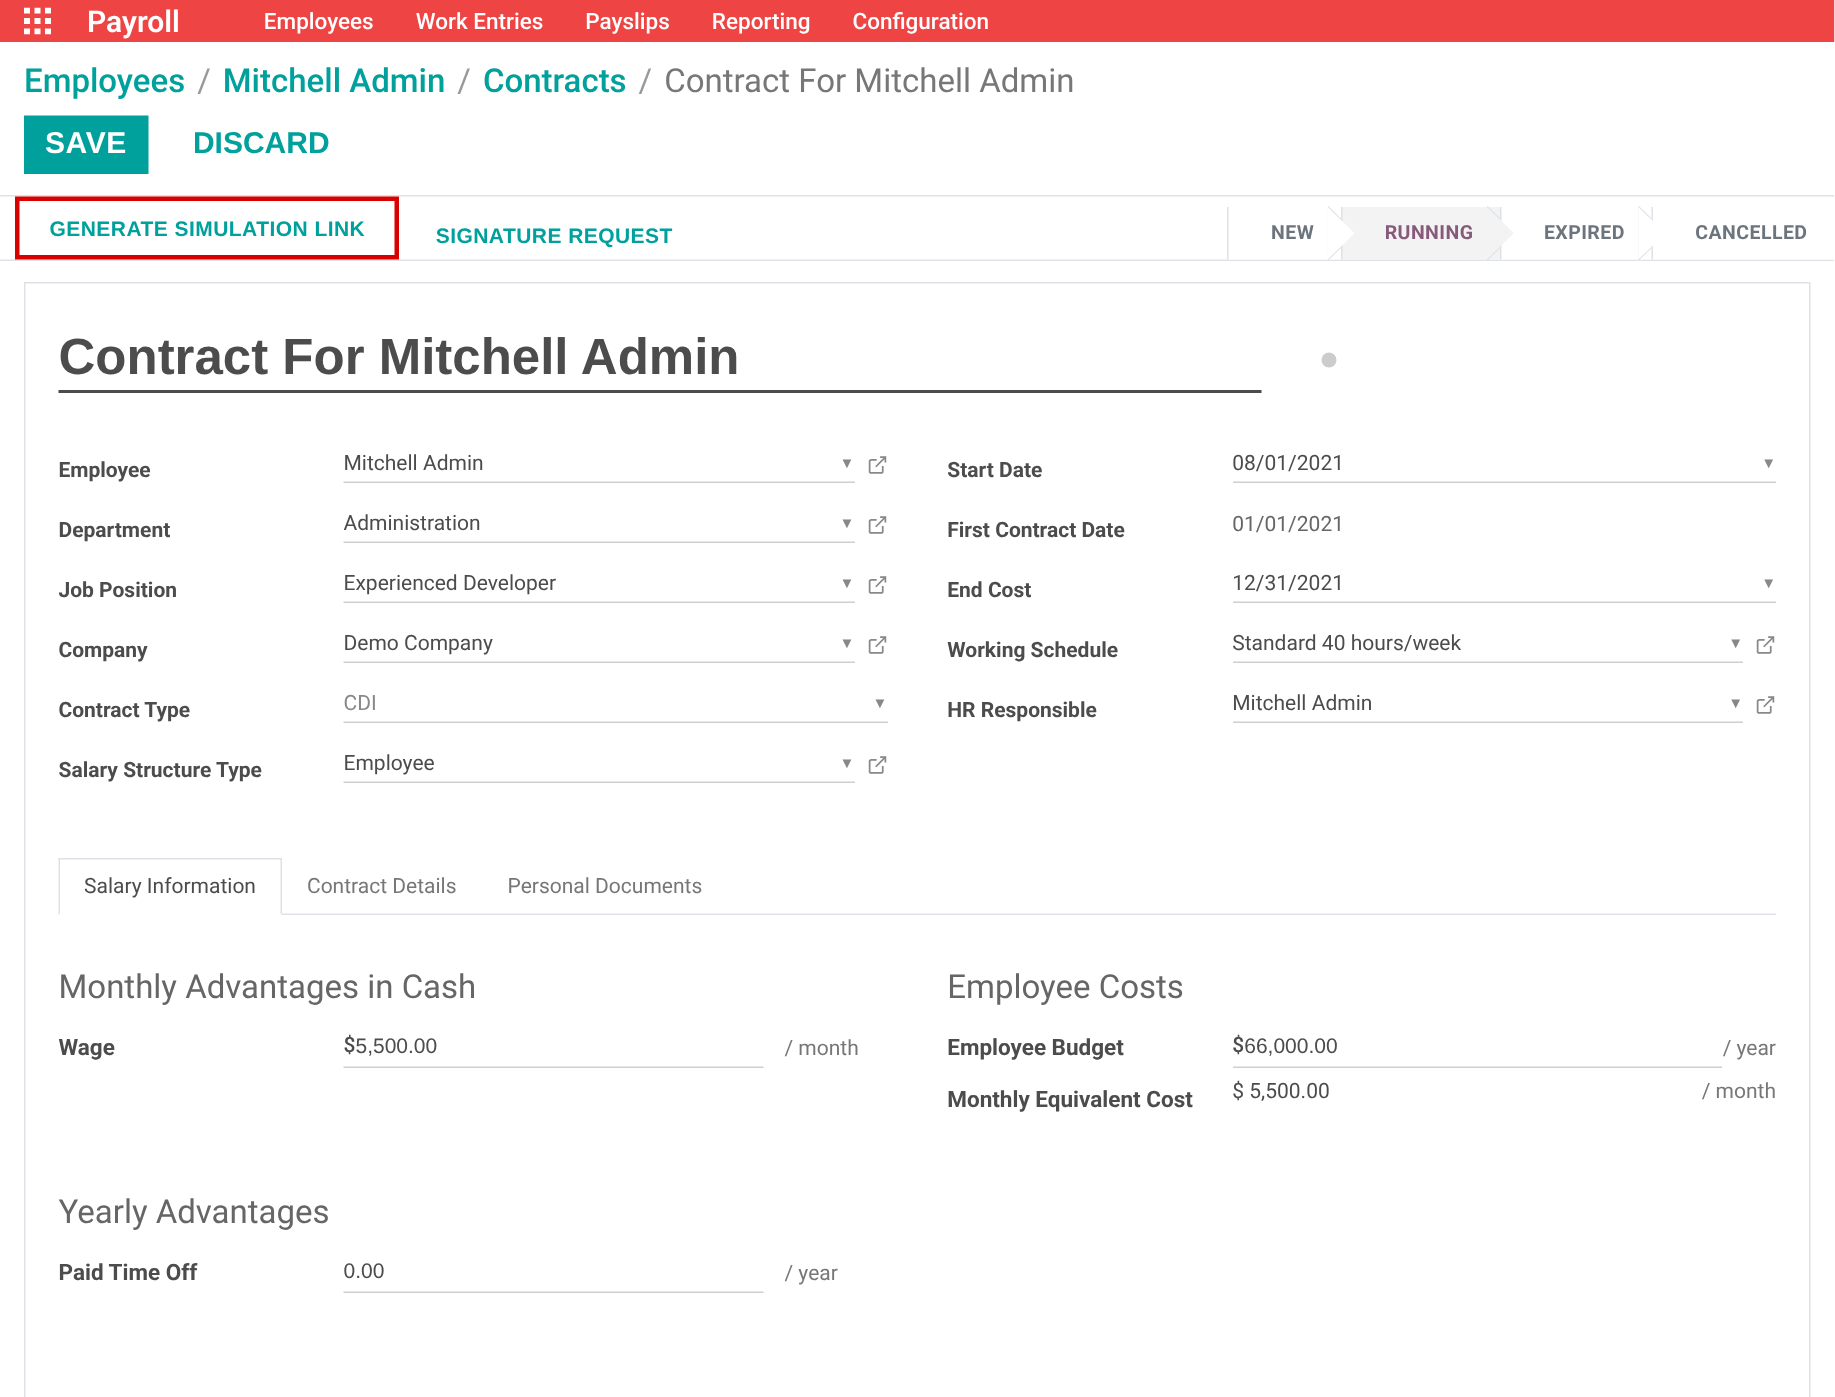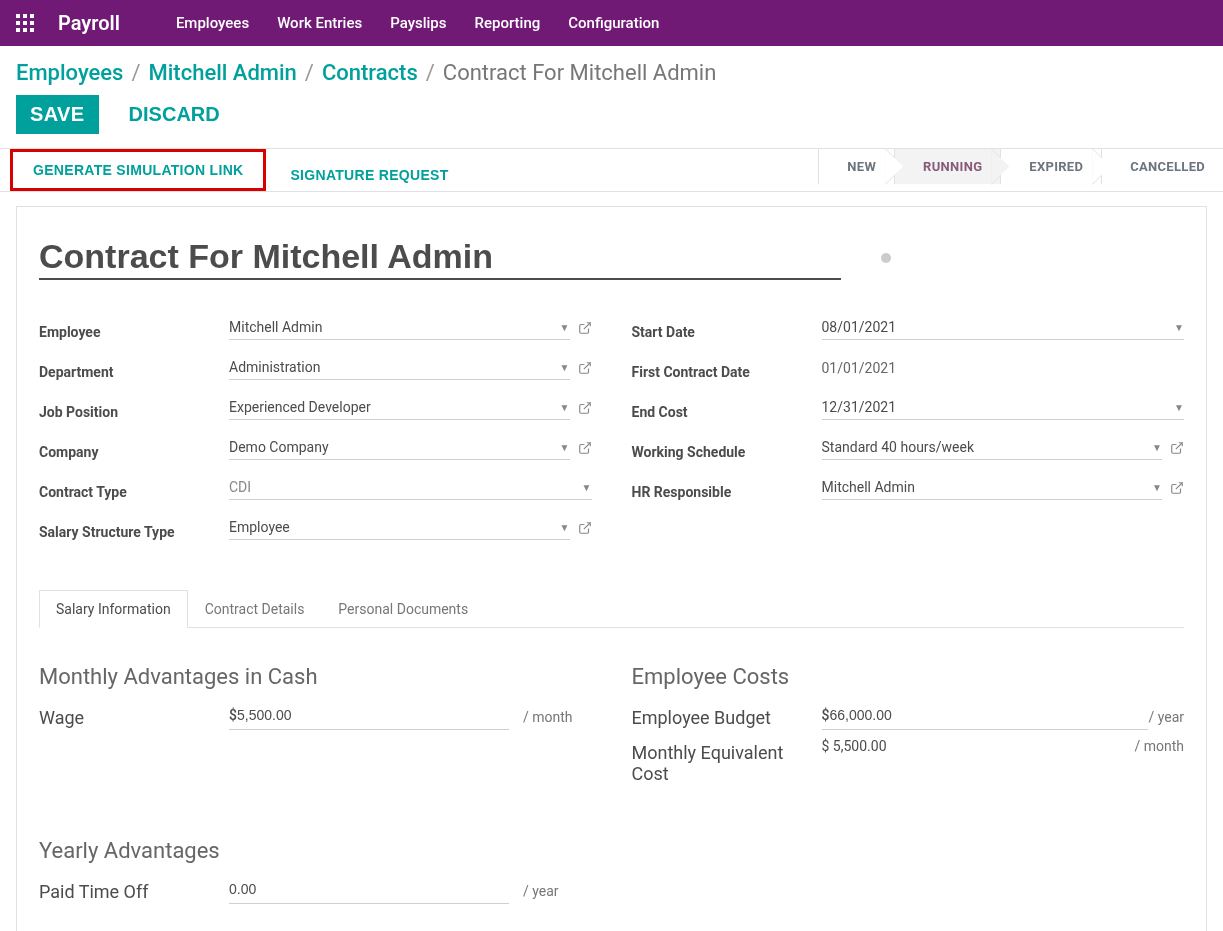--- a/index.html
+++ b/index.html
@@ -1,19 +1,19 @@
 <!DOCTYPE html>
 <html><head>
   <meta charset="utf-8">
   <style>
     * { box-sizing: border-box; margin: 0; padding: 0; }
     body { font-family: -apple-system, BlinkMacSystemFont, "Segoe UI", Roboto, Helvetica, Arial, sans-serif; background: #fff; color: #4c4c4c; }
 
     
-    .topnav { background: #701a75; height: 46px; display: flex; align-items: center; padding-left: 16px; color: #fff; }
+    .topnav { background: #ef4444; height: 28px; display: flex; align-items: center; padding-left: 16px; color: #fff; }
     .apps-icon { margin-right: 24px; cursor: pointer; }
     .apps-icon svg { display: block; }
     .brand { font-size: 20px; font-weight: 600; margin-right: 56px; }
     .topnav .menu { display: flex; gap: 28px; }
     .topnav .menu a { color: #fff; text-decoration: none; font-size: 15px; font-weight: 500; }
 
     
     .subbar { padding: 14px 16px 0 16px; }
     .breadcrumbs { font-size: 22px; color: #666; display: flex; flex-wrap: wrap; gap: 8px; align-items: center; }
     .breadcrumbs a { color: #00A09D; text-decoration: none; font-weight: 500; }
@@ -25,21 +25,21 @@
     .btn-primary { background: #00A09D; color: #fff; letter-spacing: 0.4px; }
     .btn-link { background: transparent; color: #00A09D; font-weight: 600; }
 
     
     .control-bar { margin-top: 14px; border-top: 1px solid #dee2e6; border-bottom: 1px solid #dee2e6; display: flex; align-items: stretch; justify-content: space-between; min-height: 42px; }
     .control-left { display: flex; align-items: flex-end; gap: 10px; padding-left: 10px; }
     .control-left .btn-link { font-size: 14px; font-weight: 700; letter-spacing: 0.3px; }
     .highlight-box { border: 3px solid #d90000; padding: 2px 6px; }
 
     
-    .statusbar { display: flex; align-items: flex-start; }
+    .statusbar { display: flex; align-items: flex-end; }
     .status-step { position: relative; padding: 10px 18px 10px 28px; font-size: 13px; font-weight: 700; color: #6c757d; background: #fff; border-left: 1px solid #dee2e6; cursor: pointer; letter-spacing: 0.3px; }
     .status-step:first-child { border-left: 1px solid #dee2e6; }
     .status-step.active { color: #875A7B; background: #f3f3f3; }
     .status-step::after {
       content: "";
       position: absolute; right: -9px; top: 0; bottom: 0;
       width: 18px;
       background: inherit;
       clip-path: polygon(0 0, 100% 50%, 0 100%);
       z-index: 1;
@@ -80,21 +80,21 @@
     .tab { padding: 10px 16px; font-size: 14px; color: #777; cursor: pointer; border: 1px solid transparent; border-bottom: none; }
     .tab.active { color: #4c4c4c; border-color: #dee2e6; border-bottom: 1px solid #fff; margin-bottom: -1px; background: #fff; }
 
     
     .section-title { font-size: 22px; color: #666; font-weight: 400; margin-top: 36px; margin-bottom: 14px; }
     .currency-symbol { font-size: 14px; color: #4c4c4c; font-weight: 500; position: relative; left: 0; }
     .currency-input { border: none; border-bottom: 1px solid #cfcfcf; font-size: 14px; padding: 4px 0; width: 260px; background: transparent; color: #4c4c4c; outline: none; }
     .suffix { font-size: 14px; color: #777; margin-left: 14px; }
 
     .cost-row { display: flex; align-items: flex-start; margin-bottom: 8px; }
-    .cost-row .label { width: 190px; font-weight: 400; font-size: 18px; color: #4c4c4c; padding-top: 4px; }
+    .cost-row .label { width: 190px; font-weight: 700; font-size: 15px; color: #4c4c4c; padding-top: 4px; }
     .cost-row .mid { flex: 1; display: flex; align-items: center; }
     .cost-row .val { font-size: 14px; color: #4c4c4c; }
     .cost-row .unit { font-size: 14px; color: #777; margin-left: auto; }
     .cost-input-line { border-bottom: 1px solid #cfcfcf; display: flex; align-items: center; flex: 1; padding-bottom: 2px; }
 
   </style>
 </head>
 <body>
 
 <div class="topnav">

